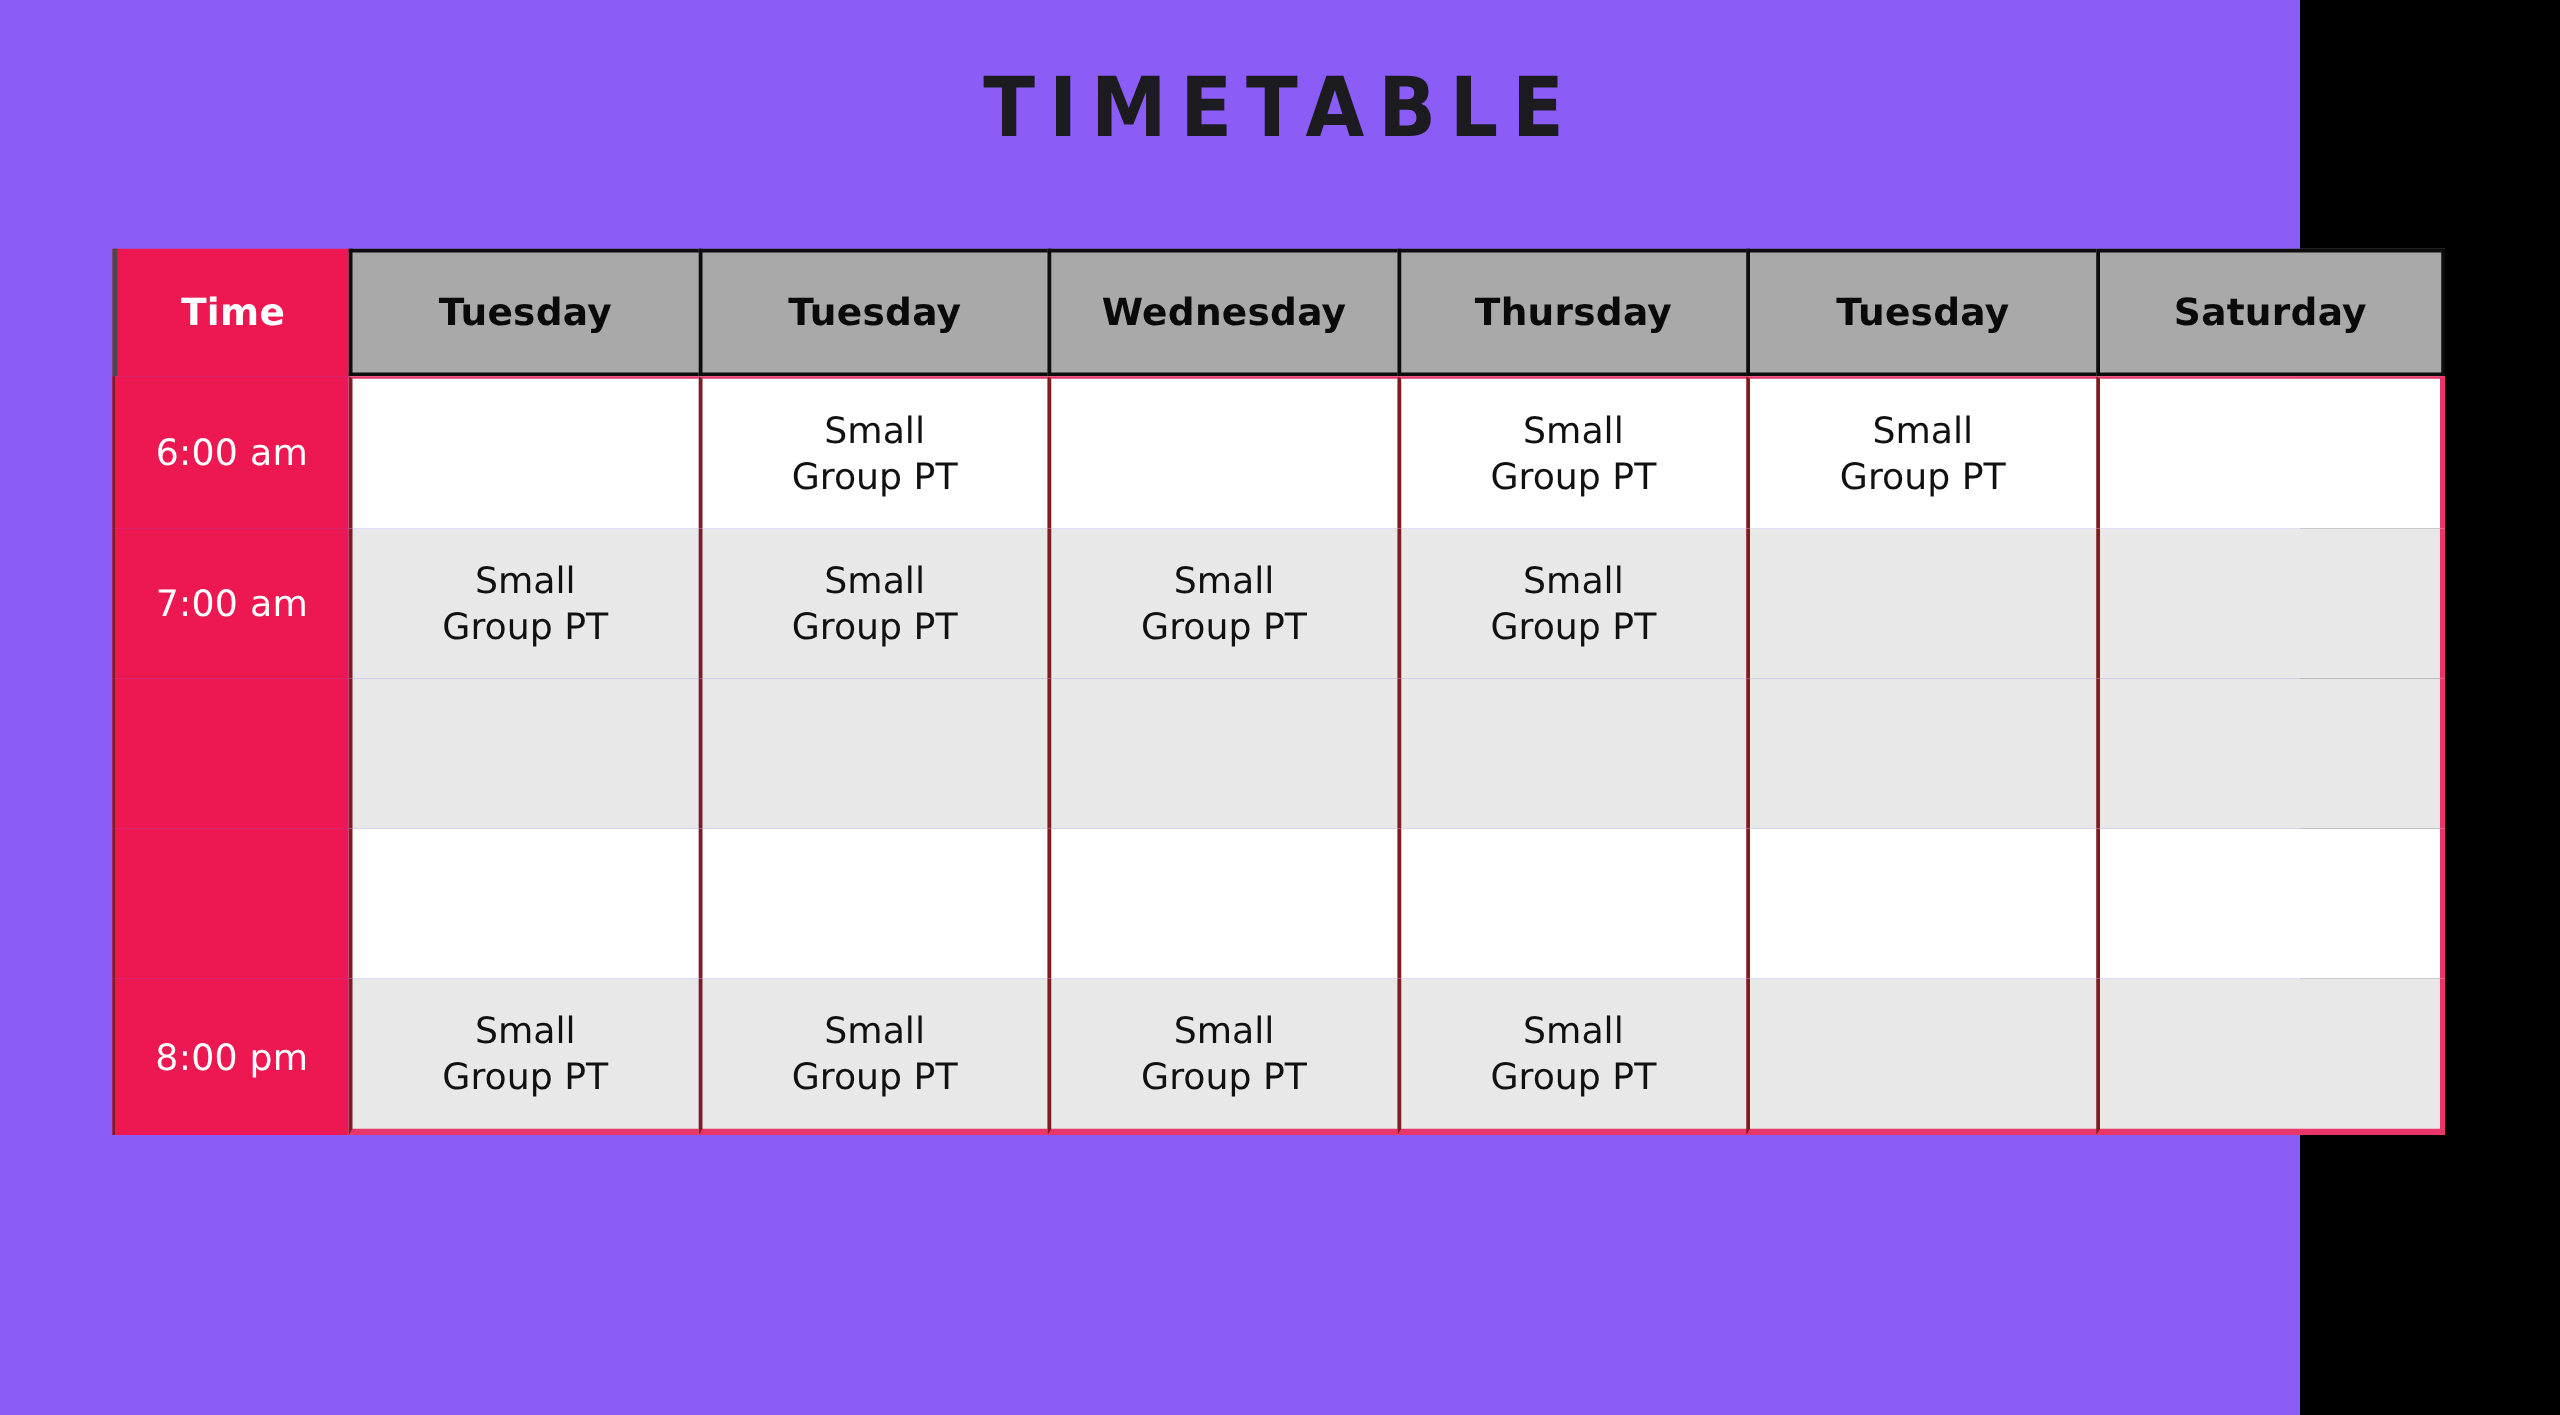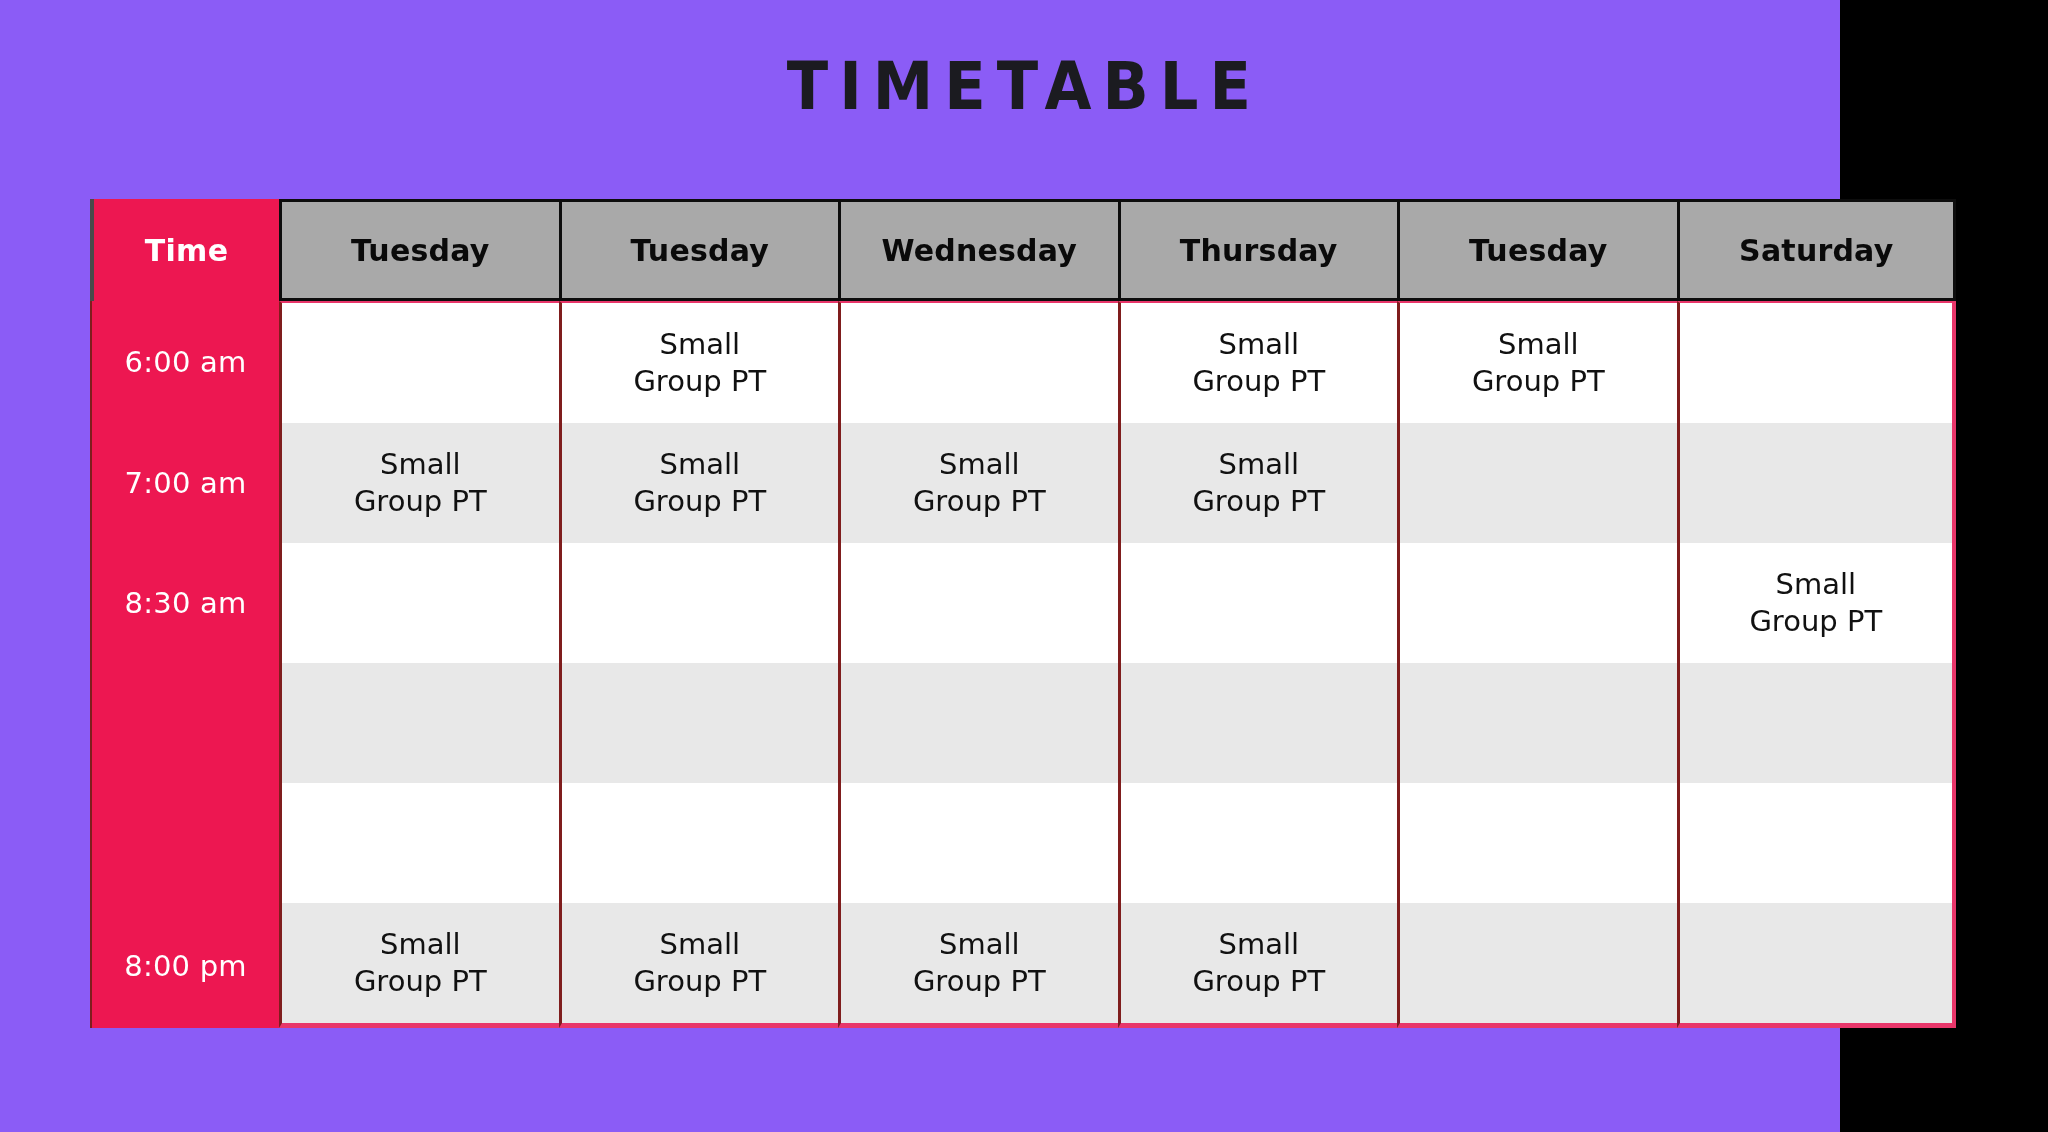--- a/index.html
+++ b/index.html
@@ -170,29 +170,20 @@
           </tr>
           <tr class="alt">
             <td class="time-cell">7:00 am</td>
             <td class="slot"><span class="slot-text"><span class="slot-line">Small</span><span class="slot-line">Group PT</span></span></td>
             <td class="slot"><span class="slot-text"><span class="slot-line">Small</span><span class="slot-line">Group PT</span></span></td>
             <td class="slot"><span class="slot-text"><span class="slot-line">Small</span><span class="slot-line">Group PT</span></span></td>
             <td class="slot"><span class="slot-text"><span class="slot-line">Small</span><span class="slot-line">Group PT</span></span></td>
             <td class="slot"></td>
             <td class="slot last"></td>
           </tr>
-          <tr>
-            <td class="time-cell">8:30 am</td>
-            <td class="slot"></td>
-            <td class="slot"></td>
-            <td class="slot"></td>
-            <td class="slot"></td>
-            <td class="slot"></td>
-            <td class="slot last"><span class="slot-text"><span class="slot-line">Small</span><span class="slot-line">Group PT</span></span></td>
-          </tr>
           <tr class="alt">
             <td class="time-cell"></td>
             <td class="slot"></td>
             <td class="slot"></td>
             <td class="slot"></td>
             <td class="slot"></td>
             <td class="slot"></td>
             <td class="slot last"></td>
           </tr>
           <tr>

